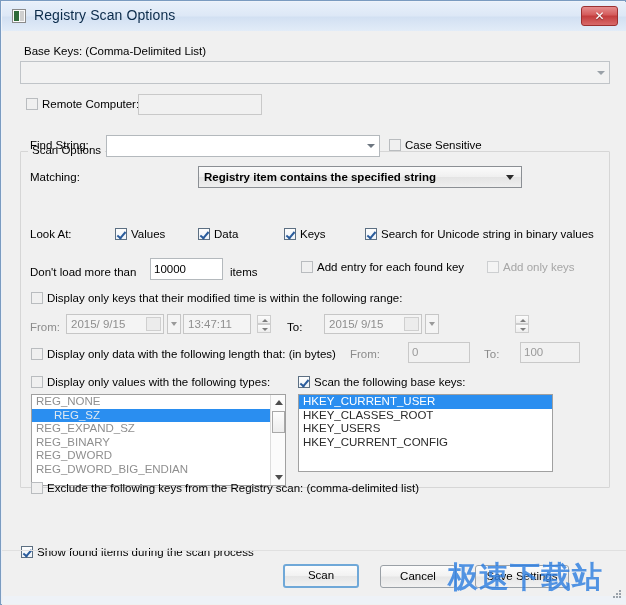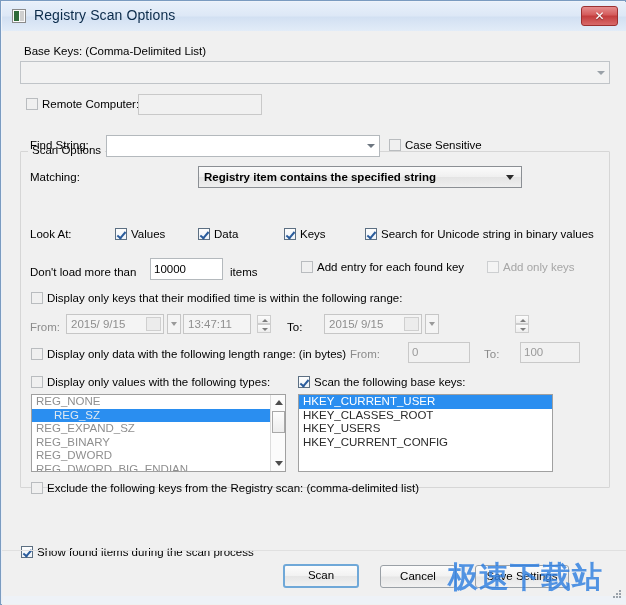--- a/index.html
+++ b/index.html
@@ -301,39 +301,39 @@
     <div class="spinbtns" style="left:513px;top:284px;">
       <div class="up">
           <i></i>
         </div>
       <div class="dn">
           <i></i>
         </div>
     </div>
 
     <div class="cb off" style="left:29px;top:317px;">
-      <span class="box"></span><span class="cbl">Display only data with the following length range: (in bytes)</span>
+      <span class="box"></span><span class="cbl">Display only data with the following length that: (in bytes)</span>
     </div>
     <div class="lbl dim" style="left:348px;top:317px;">From:</div>
     <div class="txt grey" style="left:406px;top:311px;width:62px;height:21px;">
       <span>0</span>
     </div>
     <div class="lbl dim" style="left:482px;top:317px;">To:</div>
     <div class="txt grey" style="left:518px;top:311px;width:60px;height:21px;">
       <span>100</span>
     </div>
 
     <div class="cb off" style="left:29px;top:321px;" style2="">
     </div>
 
     <div class="cb off" style="left:29px;top:345px;">
       <span class="box"></span><span class="cbl">Display only values with the following types:</span>
     </div>
 
-    <div class="listbox grey" style="left:29px;top:363px;width:255px;height:78px;">
+    <div class="listbox grey" style="left:29px;top:363px;width:255px;height:92px;">
       <div class="row">REG_NONE</div>
       <div class="row sel">REG_SZ</div>
       <div class="row">REG_EXPAND_SZ</div>
       <div class="row">REG_BINARY</div>
       <div class="row">REG_DWORD</div>
       <div class="row">REG_DWORD_BIG_ENDIAN</div>
       <div class="vscroll">
         <div class="arw top">
             <i></i>
           </div>

